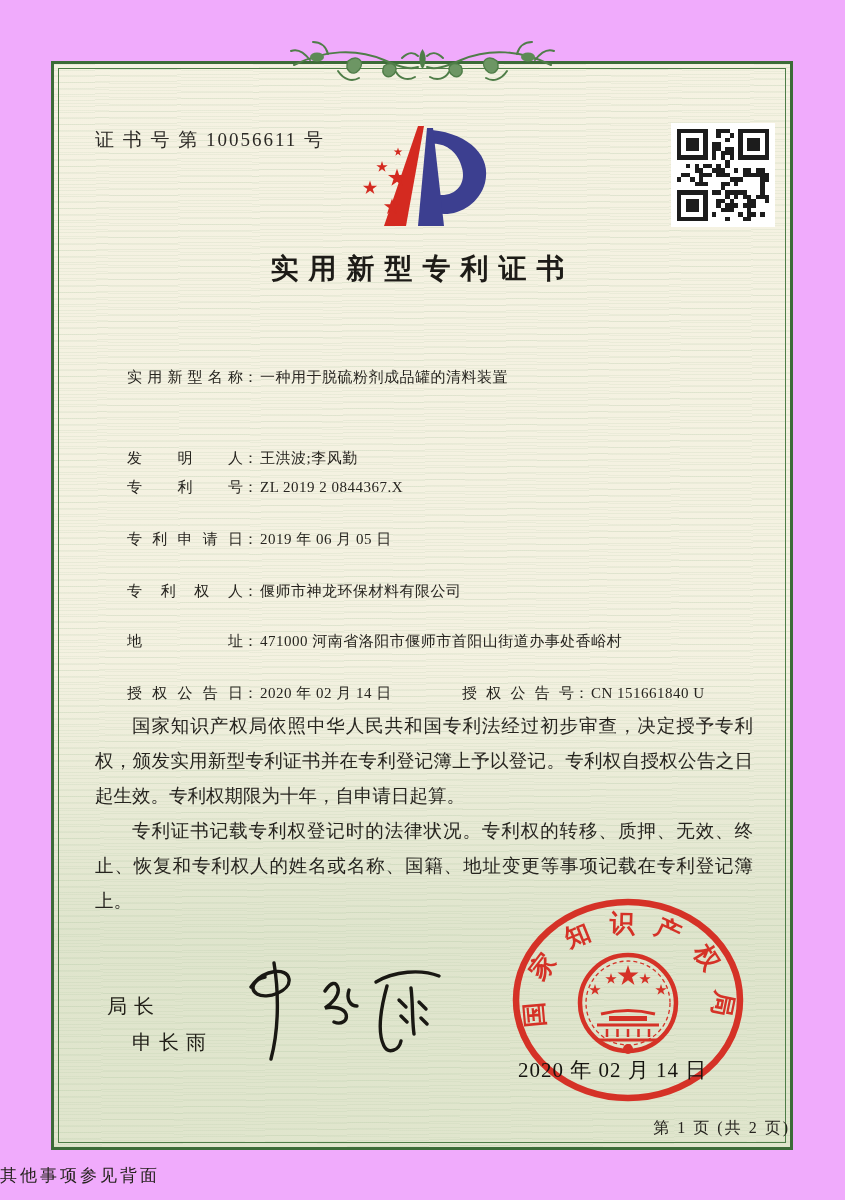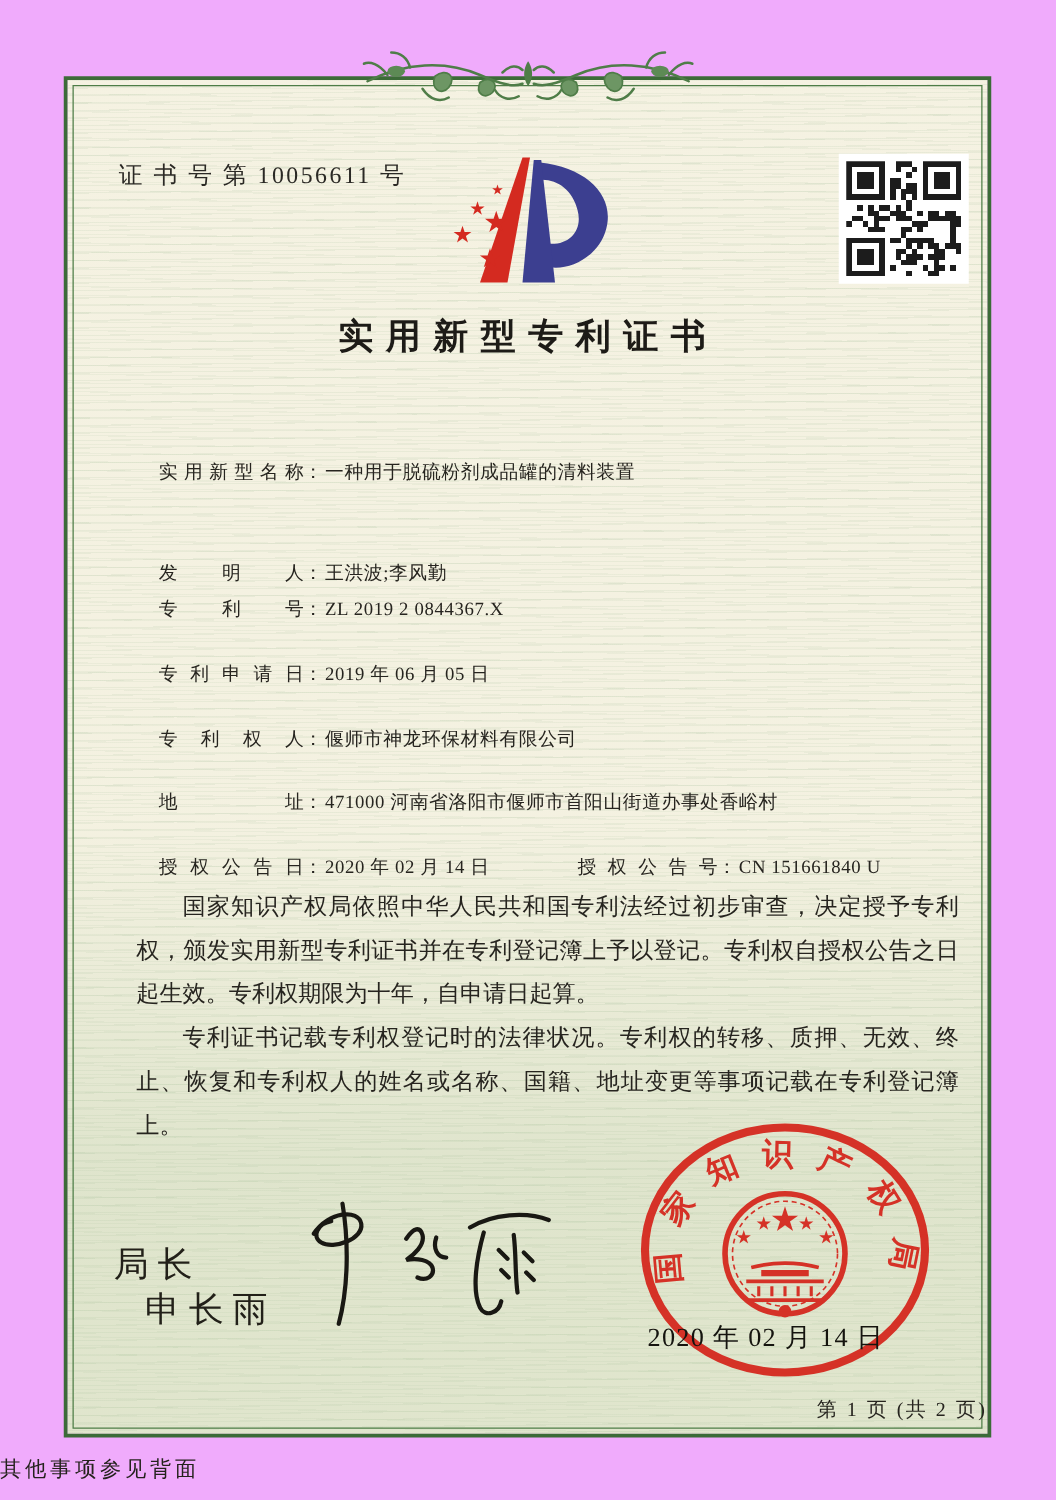--- a/index.html
+++ b/index.html
@@ -46,26 +46,26 @@
   .frow { position:absolute; left:0; width:660px; font-size:15px; white-space:nowrap;margin-left:32px; }
   .flabel {
     display:inline-block; width:116px; text-align:justify; text-align-last:justify;
     vertical-align:bottom;
   }
   .fcolon { display:inline-block; }
   .fvalue { display:inline-block; margin-left:2px; letter-spacing:0.5px; }
   .pair2 { position:absolute; left:335px; top:0; }
   .pair2 .flabel { width:112px; }
 
-  .paras { position:absolute; left:109px; top:709px; width:658px; z-index:4; }
+  .paras { position:absolute; left:95px; top:709px; width:658px; z-index:4; }
   .paras p {
     font-size:18.5px; line-height:35px; text-indent:2em; text-align:justify;
     color:#26241f;
   }
-  .officer { position:absolute; left:91px; z-index:4; font-size:28px; letter-spacing:7px; color:#222019; }
+  .officer { position:absolute; left:107px; z-index:4; font-size:20px; letter-spacing:7px; color:#222019; }
   .officer.t1 { top:993px; }
   .officer.t2 { top:1029px;margin-left:25px; }
   .signature { position:absolute; left:233px; top:955px; z-index:5; }
   .seal { position:absolute; left:505px; top:893px; z-index:4; opacity:0.94; }
   .issue-date {
     position:absolute; left:518px; top:1056px; z-index:6;
     font-size:21px; letter-spacing:1px; color:#15140f;
   }
   .page-info {
     position:absolute; left:0; top:1118px; width:790px; text-align:right;

